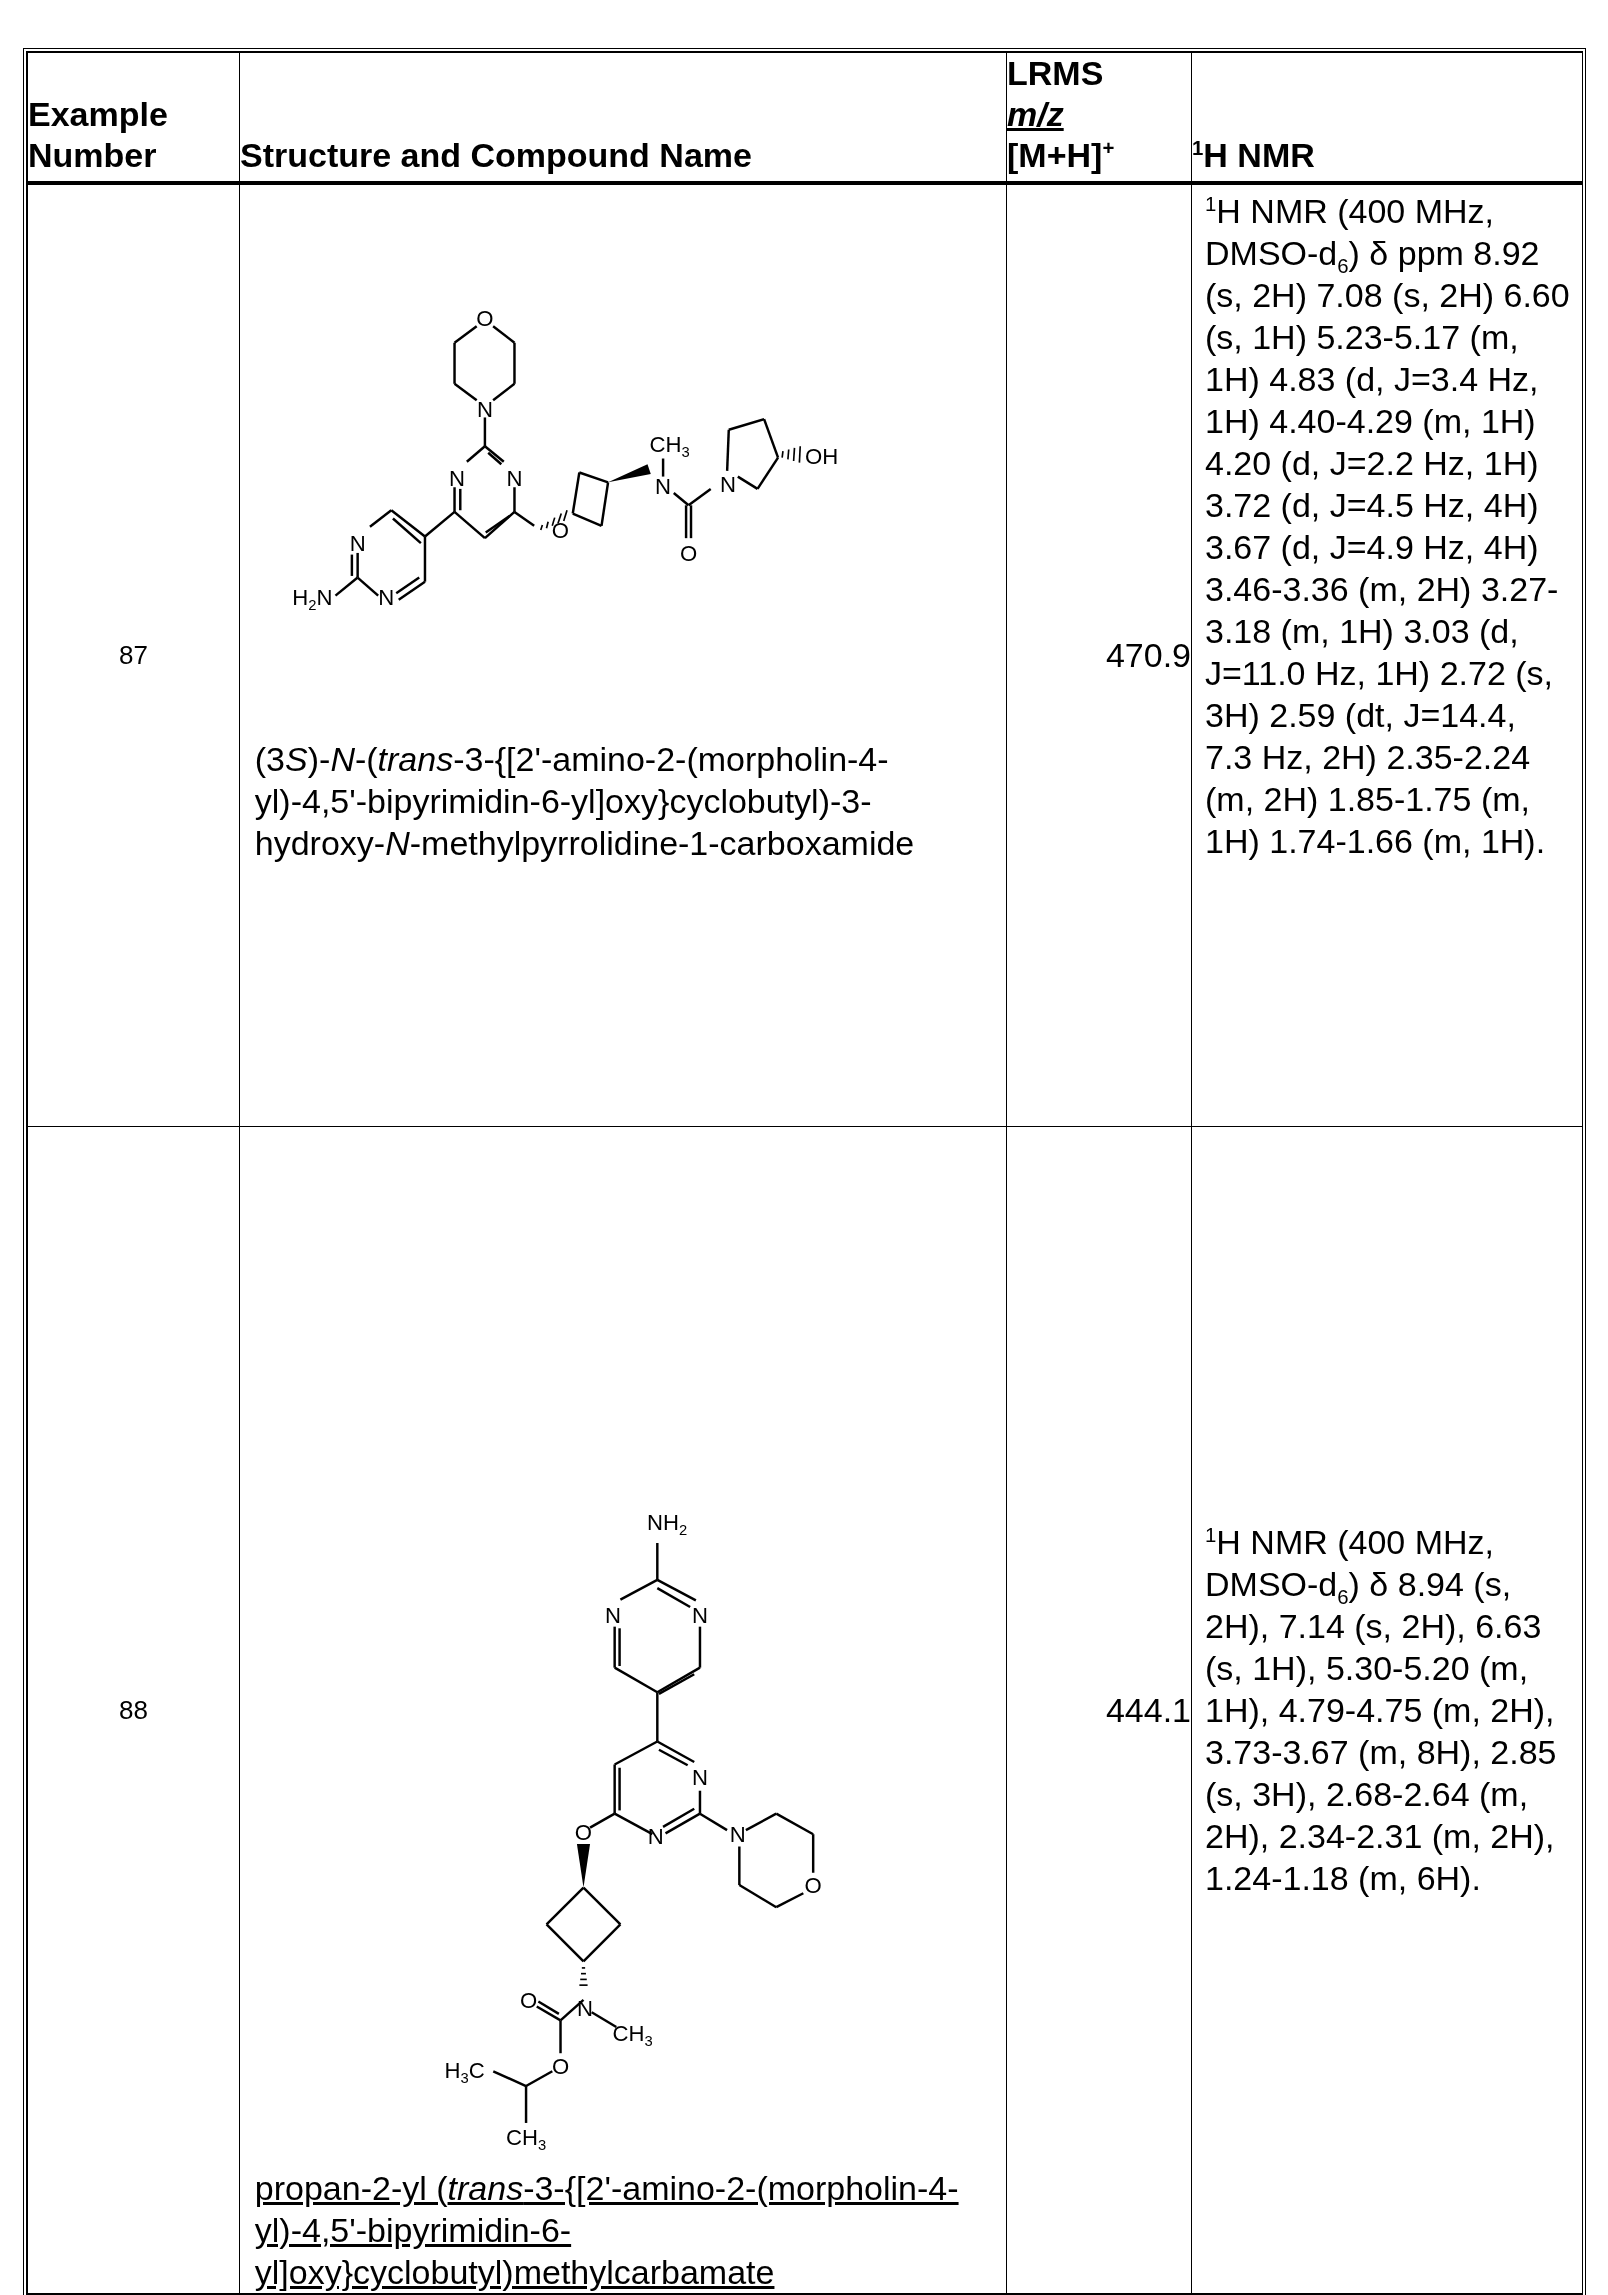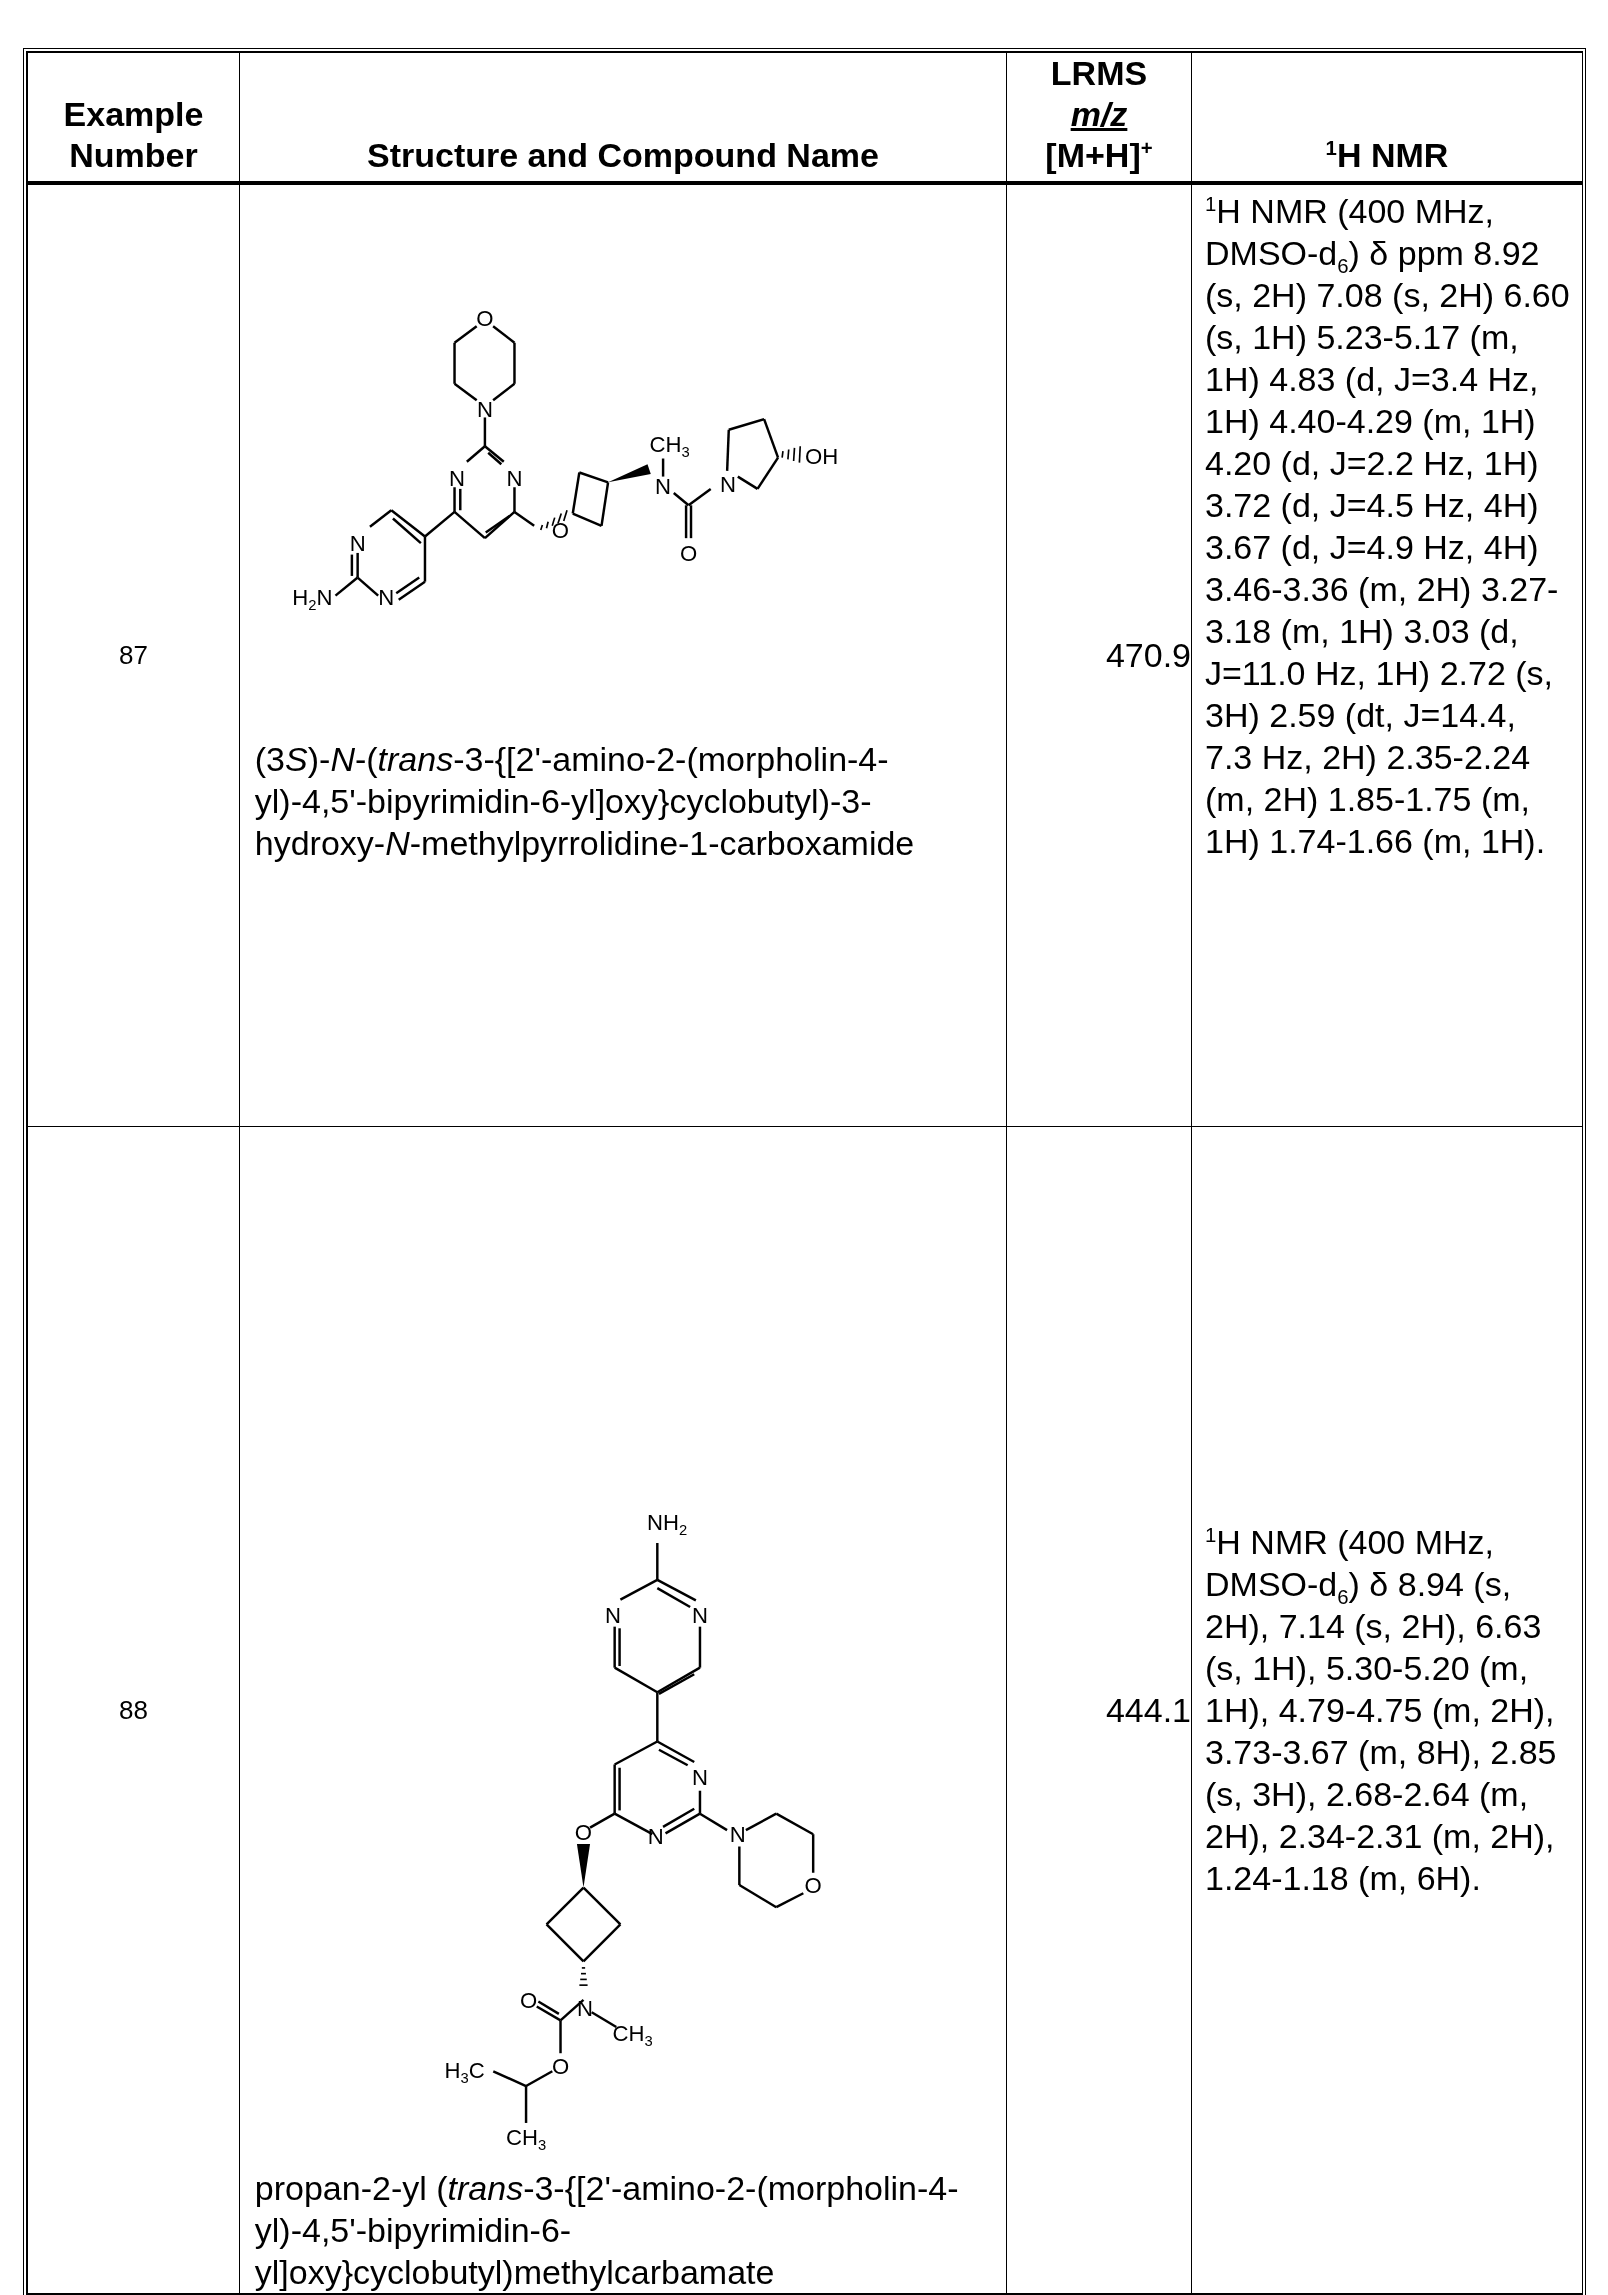--- a/index.html
+++ b/index.html
@@ -1,20 +1,20 @@
 <!DOCTYPE html>
 <html style="font-size:13px"><head>
 <meta charset="utf-8">
 <style>
   html, body { margin: 0; padding: 0; background: #ffffff; }
   body { width: 1609px; height: 2295px; position: relative; font-family: "Liberation Sans", sans-serif; color: #000; }
   .tbl { position: absolute; left: 23px; top: 48px; width: 1563px; border: 4.1px double #000; border-top: 4.9px double #000; border-bottom: 4.9px double #000; box-sizing: border-box; }
   table { border-collapse: collapse; width: 100%; table-layout: fixed; }
   th, td { border: 1.6px solid #000; padding: 0; vertical-align: middle; }
-  thead th { font-weight: bold; font-size: 34px; line-height: 41px; height: 107px; vertical-align: bottom; text-align: center; padding-bottom: 4.9px; border-bottom: 4.1px solid #000; }
+  thead th { font-weight: bold; font-size: 34px; line-height: 41px; height: 107px; vertical-align: bottom; text-align: left; padding-bottom: 4.9px; border-bottom: 4.1px solid #000; }
   th .it { font-style: italic; text-decoration: underline; }
   sup { font-size: 60%; vertical-align: super; line-height: 0; }
   sub { font-size: 60%; vertical-align: sub; line-height: 0; }
   .num { text-align: center; font-size: 26px; }
   .mass { text-align: right; font-size: 34px; }
   .nmr { font-size: 34px; line-height: 42px; padding: 4.9px 11.5px 4.9px 13px; vertical-align: top; }
   .nmr.mid { vertical-align: middle; }
   .struct-cell { vertical-align: top; padding: 0 8.2px 0 14.8px; }
   .cname { font-size: 34px; line-height: 42px; margin-top: 12px; }
   .cname i { font-style: italic; }
@@ -140,21 +140,21 @@
         </div>
       </td>
       <td class="mass">470.9</td>
       <td class="nmr">
         <sup>1</sup><span>H NMR (400 MHz, DMSO-d</span><sub>6</sub><span>) δ ppm 8.92 (s, 2H) 7.08 (s, 2H) 6.60 (s, 1H) 5.23-5.17 (m, 1H) 4.83 (d, J=3.4 Hz, 1H) 4.40-4.29 (m, 1H) 4.20 (d, J=2.2 Hz, 1H) 3.72 (d, J=4.5 Hz, 4H) 3.67 (d, J=4.9 Hz, 4H) 3.46-3.36 (m, 2H) 3.27-3.18 (m, 1H) 3.03 (d, J=11.0 Hz, 1H) 2.72 (s, 3H) 2.59 (dt, J=14.4, 7.3 Hz, 2H) 2.35-2.24 (m, 2H) 1.85-1.75 (m, 1H) 1.74-1.66 (m, 1H).</span>
       </td>
     </tr>
 
     <tr style="height:1167px;">
       <td class="num">88</td>
-      <td class="struct-cell" style="vertical-align:bottom;">
+      <td class="struct-cell" style="vertical-align:bottom;text-decoration:underline;">
         <svg width="739" height="1009" viewBox="0 0 900 1230">
           <g stroke="#000" stroke-width="3" fill="none">
 
             <line x1="490" y1="78" x2="490" y2="123"></line>
             <line x1="490" y1="123" x2="445" y2="147"></line>
             <line x1="490" y1="123" x2="537" y2="148"></line>
             <line x1="490" y1="133" x2="530" y2="156"></line>
             <line x1="438" y1="180" x2="438" y2="230"></line>
             <line x1="444" y1="182" x2="444" y2="228"></line>
             <line x1="542" y1="180" x2="542" y2="230"></line>

